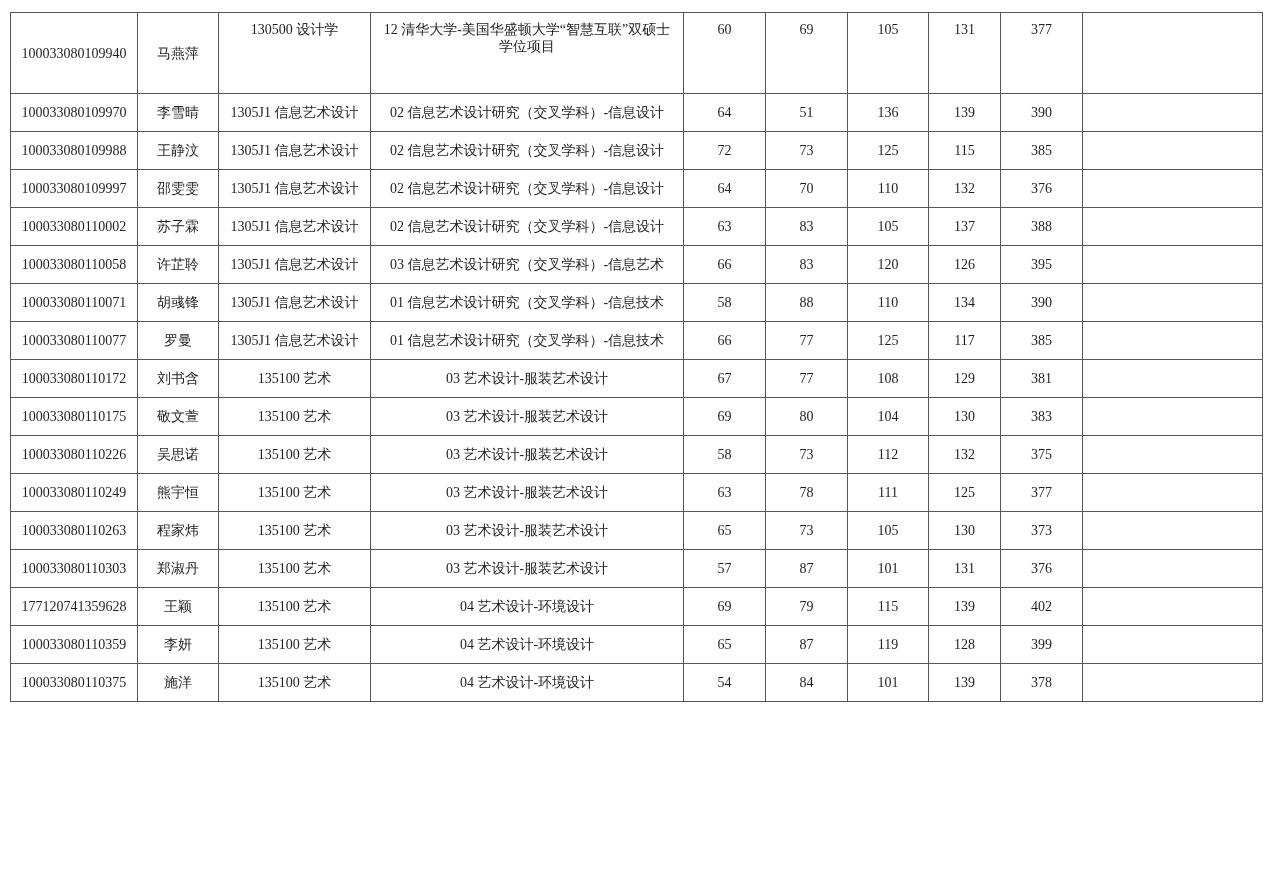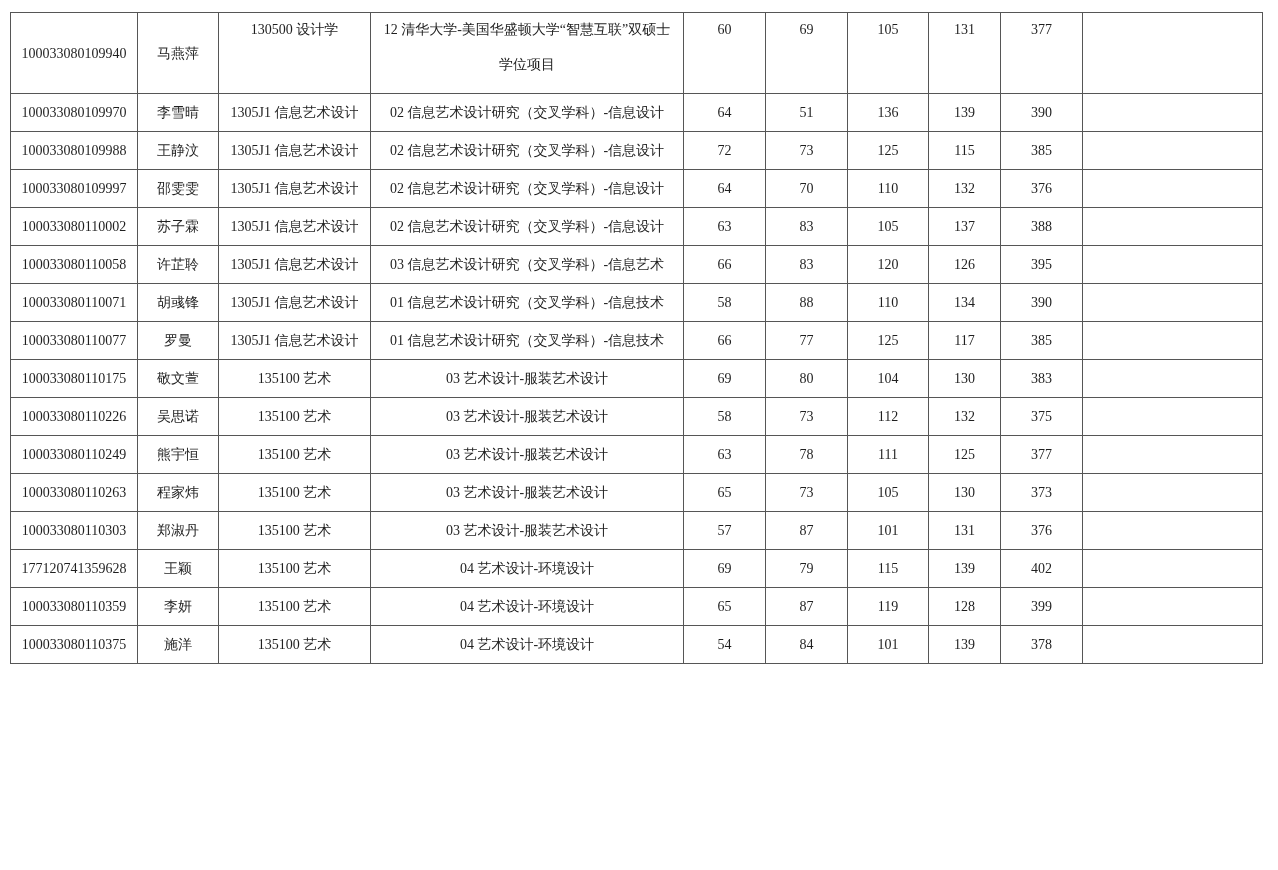--- a/index.html
+++ b/index.html
@@ -35,21 +35,21 @@
     overflow: hidden;
     word-break: break-all;
   }
   tr.row { height: 38px; }
   tr.tall { height: 81px; }
   tr.tall td.top-cell {
     vertical-align: top;
     padding-top: 8px;
   }
   .dir-line { display: block; }
-  tr.tall .dir-line2 { margin-top: 18px; }
+  tr.tall .dir-line2 { margin-top: 0; }
 </style>
 </head>
 <body>
 
 <div class="table-wrap">
   <table class="results">
     <colgroup>
       <col style="width:127px">
       <col style="width:81px">
       <col style="width:152px">
@@ -155,20 +155,32 @@
           <td>1305J1 信息艺术设计</td>
           <td>01 信息艺术设计研究（交叉学科）-信息技术</td>
           <td>66</td>
           <td>77</td>
           <td>125</td>
           <td>117</td>
           <td>385</td>
           <td></td>
         </tr>
         <tr class="row">
+          <td>100033080110172</td>
+          <td>刘书含</td>
+          <td>135100 艺术</td>
+          <td>03 艺术设计-服装艺术设计</td>
+          <td>67</td>
+          <td>77</td>
+          <td>108</td>
+          <td>129</td>
+          <td>381</td>
+          <td></td>
+        </tr>
+        <tr class="row">
           <td>100033080110175</td>
           <td>敬文萱</td>
           <td>135100 艺术</td>
           <td>03 艺术设计-服装艺术设计</td>
           <td>69</td>
           <td>80</td>
           <td>104</td>
           <td>130</td>
           <td>383</td>
           <td></td>

